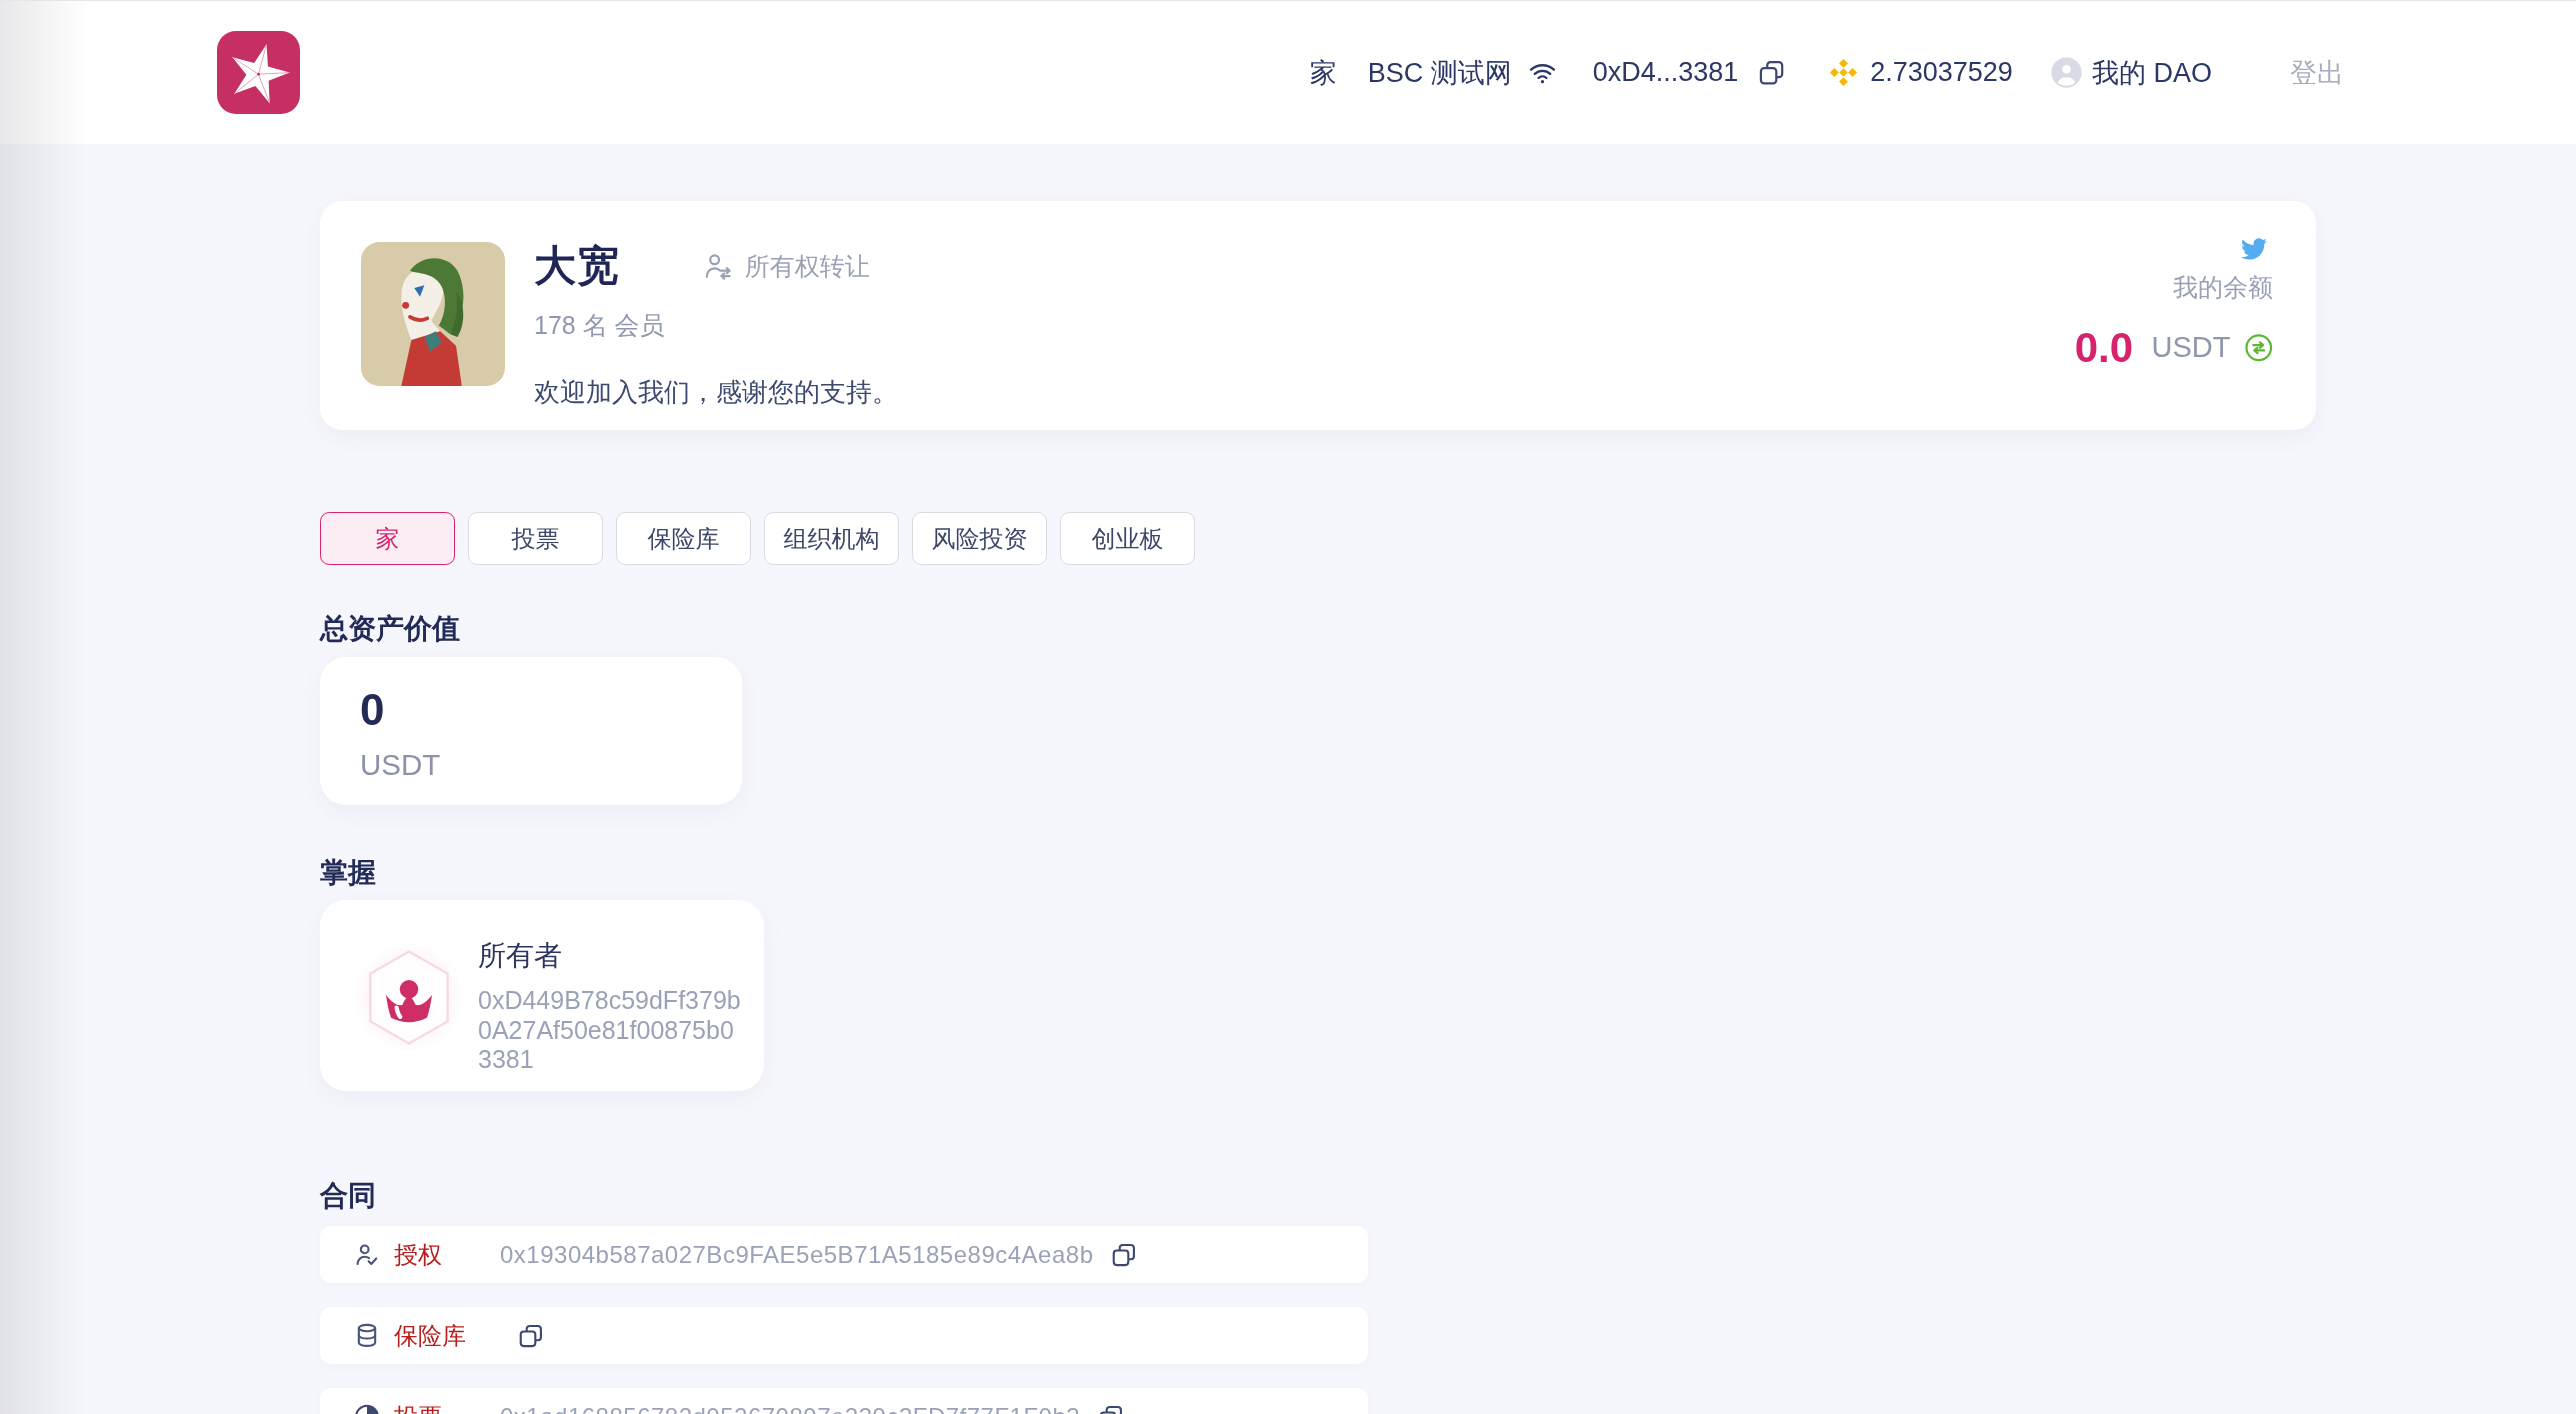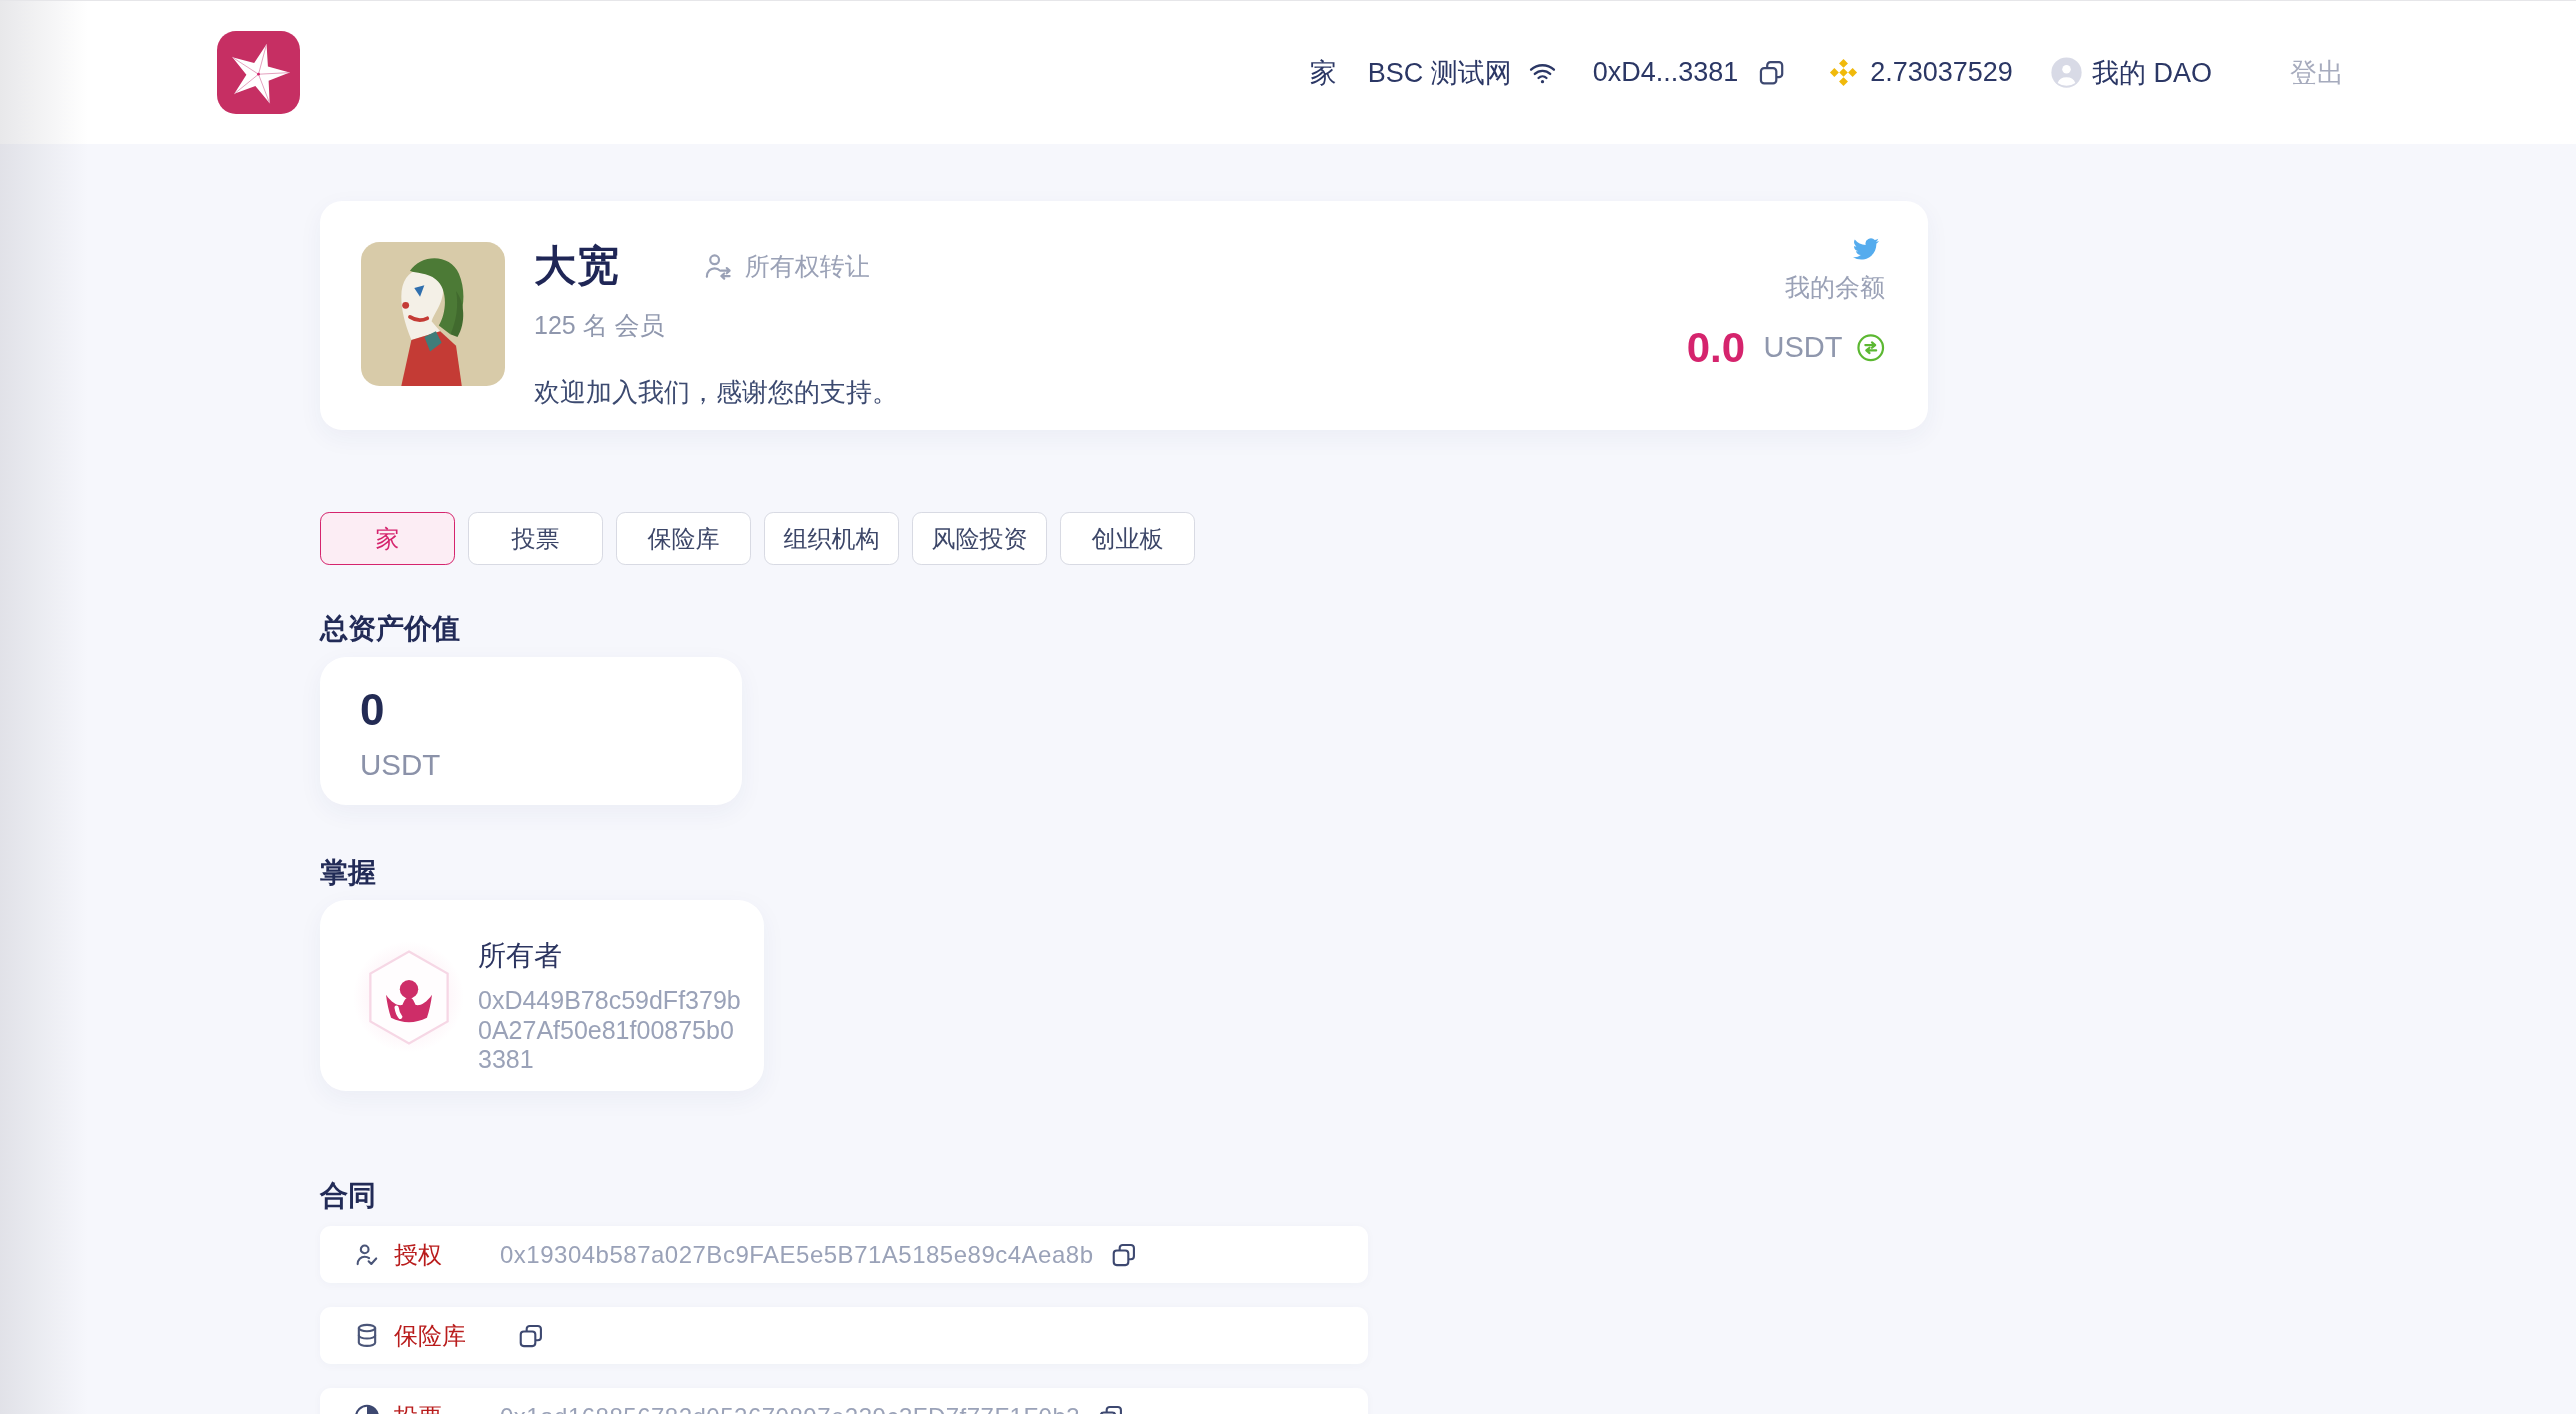--- a/index.html
+++ b/index.html
@@ -17,21 +17,21 @@
   .nav-gap34 { margin-left:31px; } .nav-gap38 { margin-left:35px; } .nav-gap46 { margin-left:42px; }
   .nav-gap40 { margin-left:37px;align-items:center; } .nav-gap85 { margin-left:78px; }
   .logout { color:#a6abbd; }
   .wifi { margin-left:14.8px; }
   .copy-sm { margin-left:18.4px; }
   .bnb { margin-right:11px; }
   .nav-avatar { margin-right:9.2px; }
 
   
   .card { background:#fff; box-shadow:0 7.4px 24px rgba(46,58,110,0.05); }
-  .profile-card { position:absolute; left:320px; top:200px; width:1608px; height:229px; border-radius:22px; }
+  .profile-card { position:absolute; left:320px; top:200px; width:1996px; height:229px; border-radius:22px; }
   .avatar { position:absolute; left:41px; top:41px; width:144px; height:144px; border-radius:18.4px; overflow:hidden; display:block; }
   .profile-info { position:absolute; left:214px; top:37px; }
   .name-row { display:flex; align-items:center; }
   .dao-name { font-size:42px; font-weight:700; color:#1f2656; letter-spacing:0.9px; }
   .transfer { display:flex; align-items:center; margin-left:83px; color:#9aa1b6; font-size:25px; }
   .transfer .ico { margin-right:11px; display:inline-flex; }
   .members { margin-top:14.8px; font-size:25px; color:#8f97ad; }
   .welcome { margin-top:33px; font-size:26px; color:#3c4a70; }
   .balance-col { position:absolute; right:43px; top:35px; text-align:right; }
   .tw { display:inline-block; margin-right:3.7px; }
@@ -163,21 +163,21 @@
         <span class="transfer">
           <svg class="ico" width="31" height="31" viewBox="0 0 24 24" fill="none" stroke="#9aa1b6" stroke-width="1.7" stroke-linecap="round" stroke-linejoin="round">
             <circle cx="9" cy="6.8" r="3.4"></circle>
             <path d="M3 20 c0 -4.2 2.7 -6.6 6 -6.6 c1.8 0 3.2 .7 4.2 1.8"></path>
             <path d="M14.2 15.2 h6.4 M18.4 13.2 l2.2 2 -2.2 2"></path>
             <path d="M20.6 19.4 h-6.4 M16.4 17.4 l-2.2 2 2.2 2"></path>
           </svg>
           <span>所有权转让</span>
         </span>
       </div>
-      <div class="members">125 名 会员</div>
+      <div class="members">178 名 会员</div>
       <div class="welcome">欢迎加入我们，感谢您的支持。</div>
     </div>
 
     <div class="balance-col">
       <svg class="tw" width="30" height="26" viewBox="0 0 24 24" fill="#55acee">
         <path d="M23.95 4.57 c-.88.39 -1.83.65 -2.82.77 a4.96 4.96 0 0 0 2.16 -2.72 c-.95.56 -2 .96 -3.12 1.18 A4.92 4.92 0 0 0 11.7 8.28 A13.94 13.94 0 0 1 1.64 3.16 a4.92 4.92 0 0 0 1.52 6.57 a4.9 4.9 0 0 1 -2.23 -.61 v.06 a4.92 4.92 0 0 0 3.95 4.83 a4.96 4.96 0 0 1 -2.21.08 a4.93 4.93 0 0 0 4.6 3.42 A9.87 9.87 0 0 1 0 19.54 a13.9 13.9 0 0 0 7.55 2.21 c9.06 0 14 -7.5 14 -13.99 c0 -.21 0 -.42 -.02 -.63 A10 10 0 0 0 24 4.59 Z"></path>
       </svg>
       <div class="balance-label">我的余额</div>
       <div class="balance-row">
         <span class="balance-val">0.0</span>

